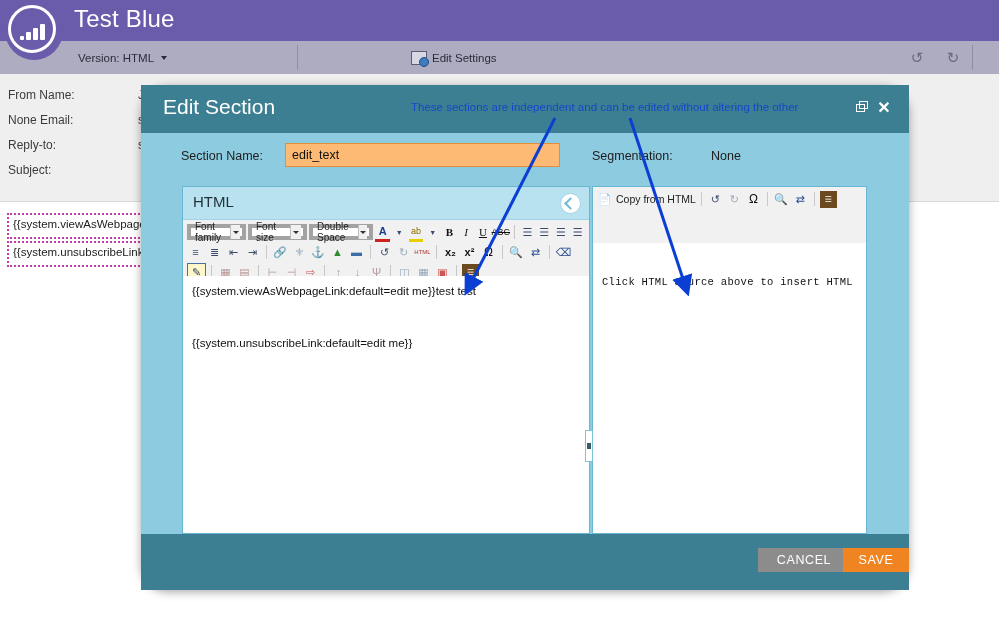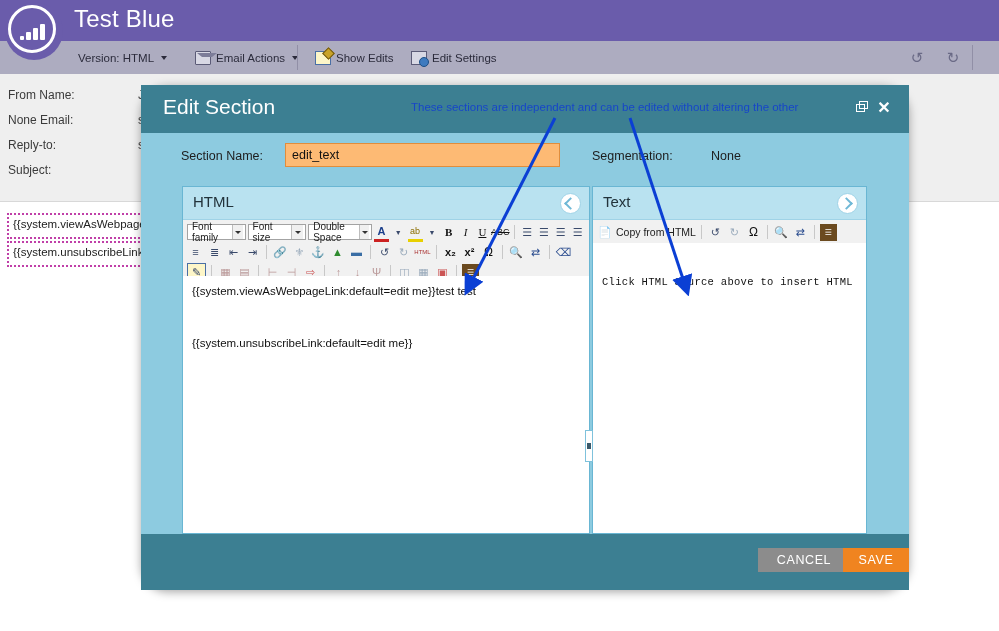--- a/index.html
+++ b/index.html
@@ -105,21 +105,21 @@
     background:#ffffff;border:1px solid #9fd3e7;cursor:pointer;
   }
   .panel-arrow:after{
     content:"";position:absolute;left:5px;top:5px;width:7px;height:7px;
     border-left:2px solid #6fb8d6;border-bottom:2px solid #6fb8d6;transform:rotate(45deg);
   }
   .panel-arrow.right:after{transform:rotate(-135deg);left:4px;}
   .tb-rows{background:#f1f1f1;border-bottom:1px solid #dcdcdc;padding:2px 4px;}
   .tb-row{display:flex;align-items:center;height:20px;gap:2px;}
   .sel{
-    height:16px;background:#fff;border:1px solid #a3a3a3;font-size:10px;color:#222;
+    height:16px;background:#fff;border:4px solid #a3a3a3;font-size:10px;color:#222;
     display:inline-flex;align-items:center;padding:0 2px 0 4px;box-sizing:border-box;
     position:relative;cursor:pointer;
   }
   .sel .arrowbox{
     width:12px;height:14px;background:#f0f0f0;border-left:1px solid #bdbdbd;margin-left:auto;
     display:flex;align-items:center;justify-content:center;
   }
   .sel .arrowbox i{display:block;width:0;height:0;border-left:3px solid transparent;
      border-right:3px solid transparent;border-top:3.5px solid #333;}
   .sel.ff{width:66px;}
@@ -168,30 +168,21 @@
         <i class="b4"></i>
       </div>
   </div>
   <div class="brand-title">Test Blue</div>
 
   <div class="tool-bar">
     <div class="tb-item" style="left:68px;">
       <span>Version: HTML</span>
       <span class="caret"></span>
     </div>
-    <div class="tb-item" style="left:185px;">
-      <span class="tb-icon ic-mail"></span>
-      <span>Email Actions</span>
-      <span class="caret"></span>
-    </div>
     <div class="tb-sep" style="left:297px;"></div>
-    <div class="tb-item" style="left:305px;">
-      <span class="tb-icon ic-pencil"></span>
-      <span>Show Edits</span>
-    </div>
     <div class="tb-item" style="left:401px;">
       <span class="tb-icon ic-gearmail"></span>
       <span>Edit Settings</span>
     </div>
     <div class="tb-right-ic" style="left:909px;">↺</div>
     <div class="tb-right-ic" style="left:945px;">↻</div>
     <div class="tb-sep" style="left:972px;"></div>
   </div>
 
   <div class="fields">
@@ -326,24 +317,20 @@
     <div class="ed-area" style="top:89px;">
       <div class="ed-body">
         <div class="ed-line">{{system.viewAsWebpageLink:default=edit me}}test test</div>
         <div class="ed-gap"></div>
         <div class="ed-line">{{system.unsubscribeLink:default=edit me}}</div>
       </div>
     </div>
   </div>
 
   <div class="panel panel-text">
-    <div class="panel-head">
-      <div class="panel-title">Text</div>
-      <div class="panel-arrow right"></div>
-    </div>
     <div class="tb-rows" style="height:62px;box-sizing:border-box;">
       <div class="tb-row">
         <span class="tbtn" style="color:#8898a8;">📄</span>
         <span style="font-size:10.5px;color:#222;cursor:pointer;">Copy from HTML</span>
         <span class="vsep"></span>
         <span class="tbtn">↺</span>
         <span class="tbtn" style="color:#9ab;">↻</span>
         <span class="tbtn" style="color:#111;font-size:12px;">Ω</span>
         <span class="vsep"></span>
         <span class="tbtn" style="color:#2b4d8f;">🔍</span>

